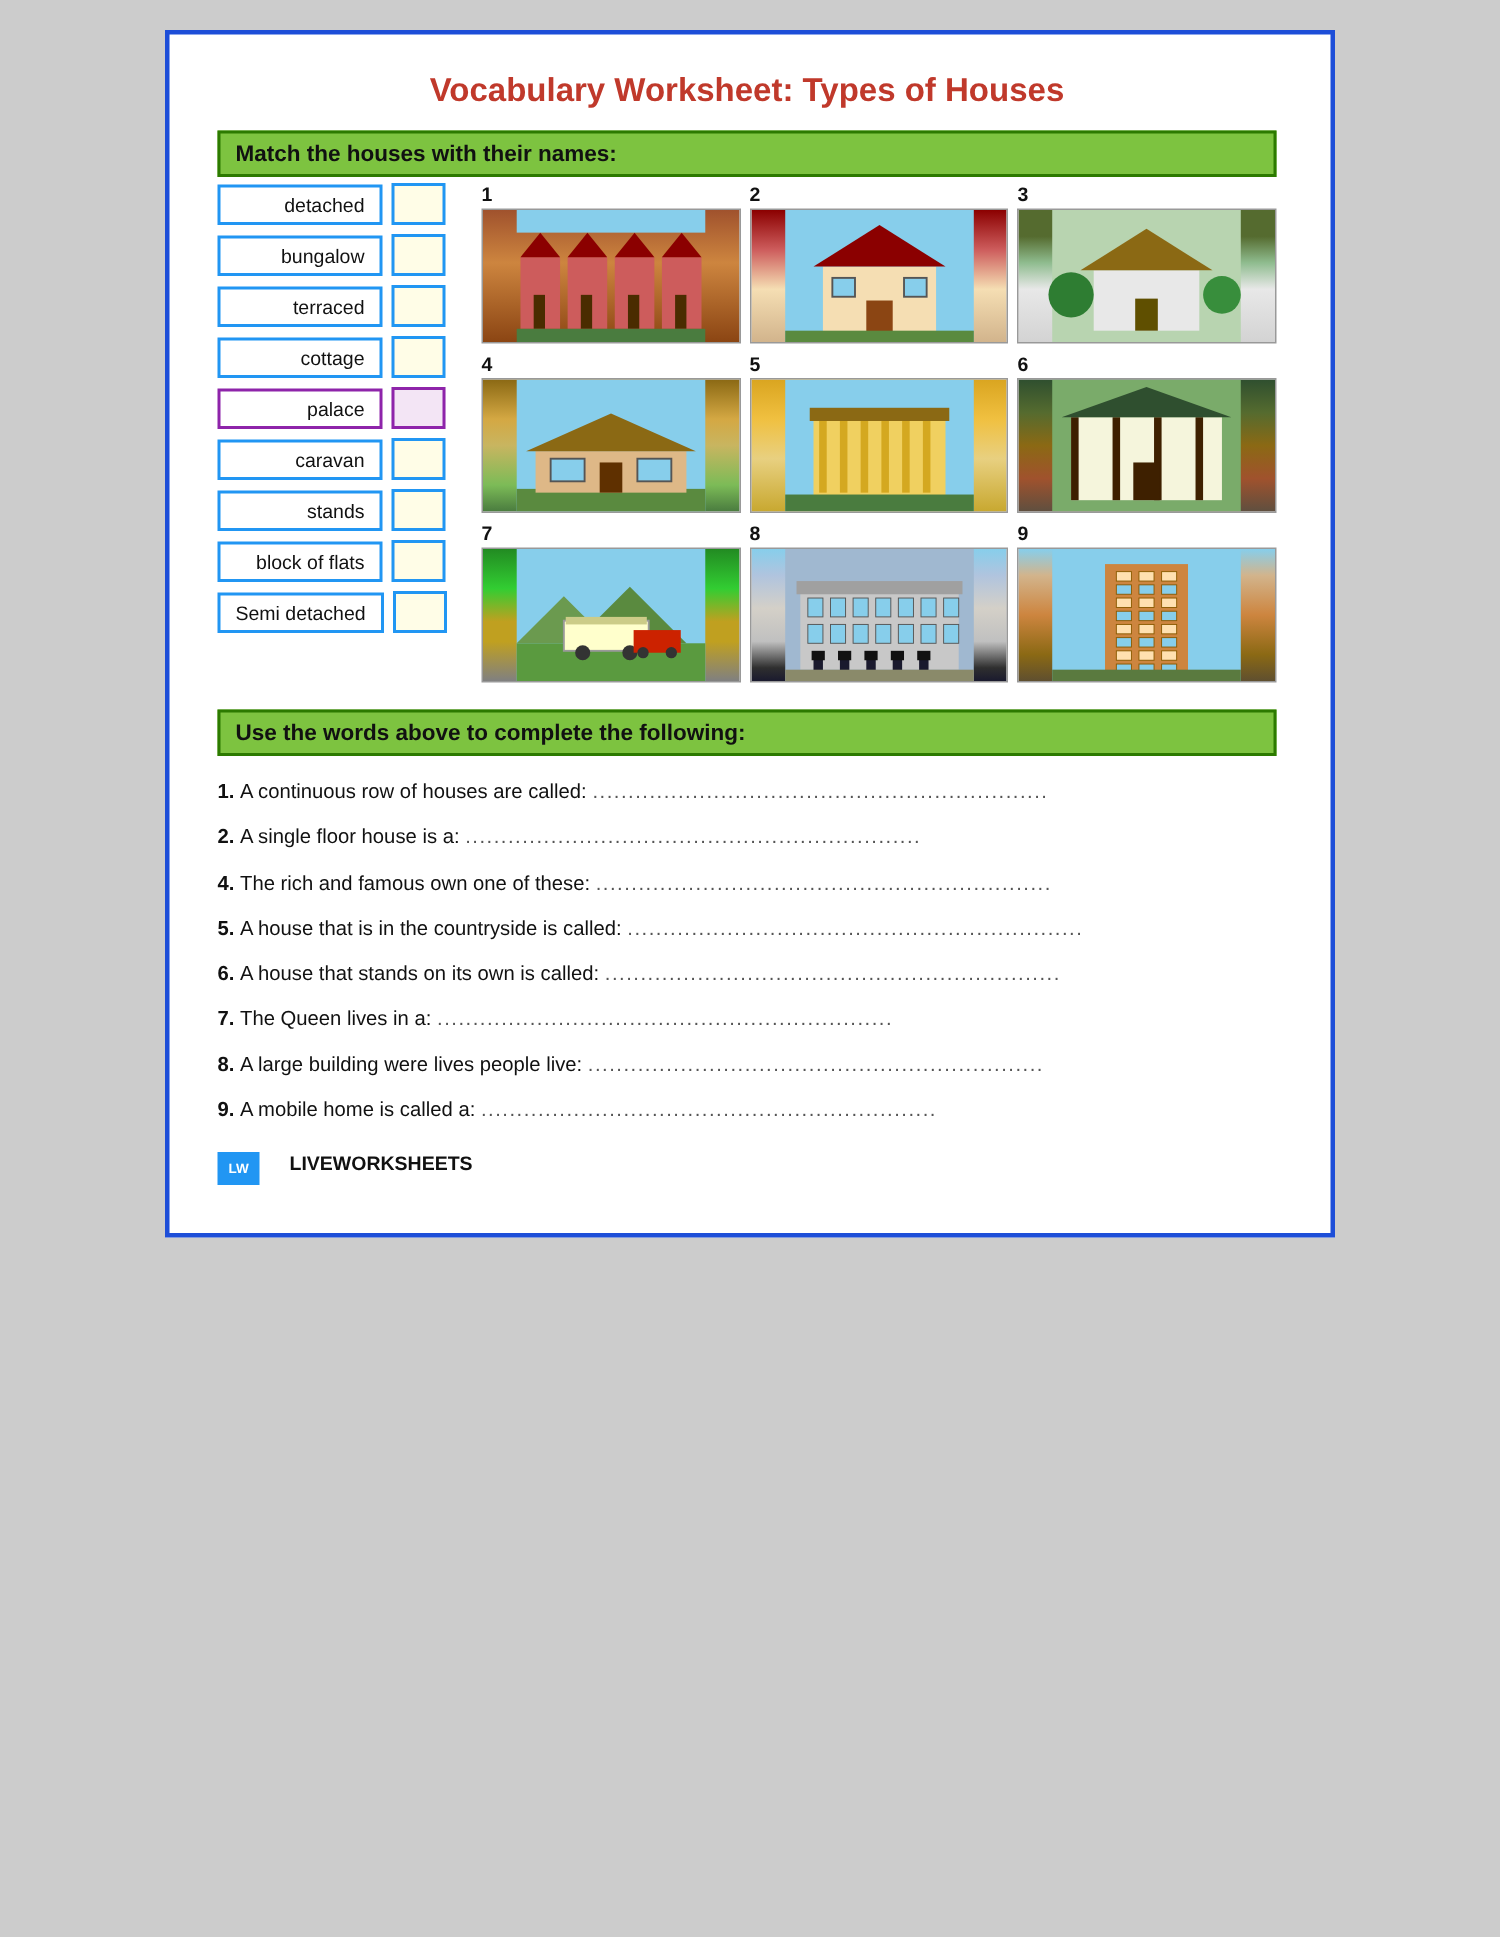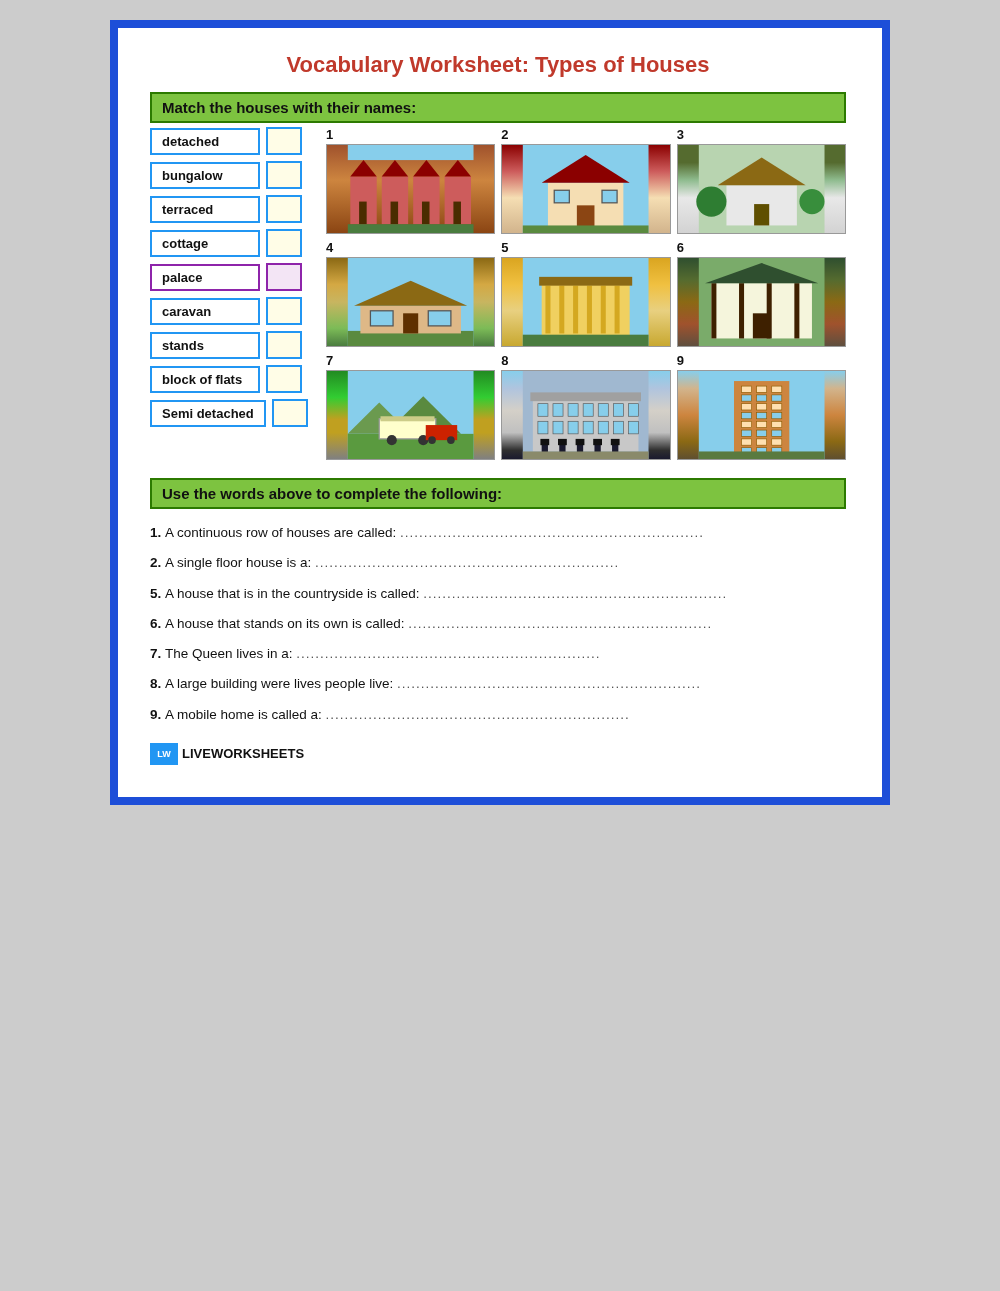--- a/index.html
+++ b/index.html
@@ -7,21 +7,21 @@
       background: #ccc;
       font-family: Arial, sans-serif;
       display: flex;
       justify-content: center;
       align-items: flex-start;
       padding: 20px;
     }
     .page {
       width: 780px;
       background: white;
-      border: 8px solid #1d4ed8;
+      border: 3px solid #1d4ed8;
       padding: 24px 36px 32px 32px;
       position: relative;
     }
     .page-title {
       text-align: center;
       font-size: 22px;
       font-weight: bold;
       color: #c0392b;
       margin-bottom: 14px;
     }
@@ -48,24 +48,24 @@
       min-width: 160px;
     }
     .word-item {
       display: flex;
       align-items: center;
       gap: 6px;
     }
     .word-box {
       border: 2px solid #2196F3;
       padding: 4px 10px;
-      font-weight: bold;
+      font-weight: normal;
       font-size: 13px;
       min-width: 110px;
-      text-align: left;
+      text-align: right;
       background: white;
       color: #111;
     }
     .word-box.palace-box {
       border-color: #8e24aa;
     }
     .answer-box {
       width: 36px;
       height: 28px;
       border: 2px solid #2196F3;
@@ -128,22 +128,22 @@
     .fill-question .q-num {
       font-weight: bold;
     }
     .dots {
       color: #555;
       letter-spacing: 1px;
     }
     .footer {
       margin-top: 18px;
       display: flex;
-      align-items: center;
-      gap: 4px;
+      align-items: flex-start;
+      gap: 20px;
       font-size: 13px;
       color: #111;
       font-weight: bold;
     }
     .footer-logo {
       width: 28px;
       height: 22px;
       background: #2196F3;
       display: flex;
       align-items: center;
@@ -386,20 +386,21 @@
         </div>
       </div>
   </div>
 
   <div class="section-header">Use the words above to complete the following:</div>
 
   <div class="fill-section">
 
   <div class="fill-question"><span class="q-num">1. </span><span>A continuous row of houses are called: </span><span class="dots">................................................................</span></div>
       <div class="fill-question"><span class="q-num">2. </span><span>A single floor house is a: </span><span class="dots">................................................................</span></div>
+      <div class="fill-question"><span class="q-num">4. </span><span>The rich and famous own one of these: </span><span class="dots">................................................................</span></div>
       <div class="fill-question"><span class="q-num">5. </span><span>A house that is in the countryside is called: </span><span class="dots">................................................................</span></div>
       <div class="fill-question"><span class="q-num">6. </span><span>A house that stands on its own is called: </span><span class="dots">................................................................</span></div>
       <div class="fill-question"><span class="q-num">7. </span><span>The Queen lives in a: </span><span class="dots">................................................................</span></div>
       <div class="fill-question"><span class="q-num">8. </span><span>A large building were lives people live: </span><span class="dots">................................................................</span></div>
       <div class="fill-question"><span class="q-num">9. </span><span>A mobile home is called a: </span><span class="dots">................................................................</span></div>
     </div>
 
   <div class="footer">
     <div class="footer-logo">LW</div>
     <span>LIVEWORKSHEETS</span>

